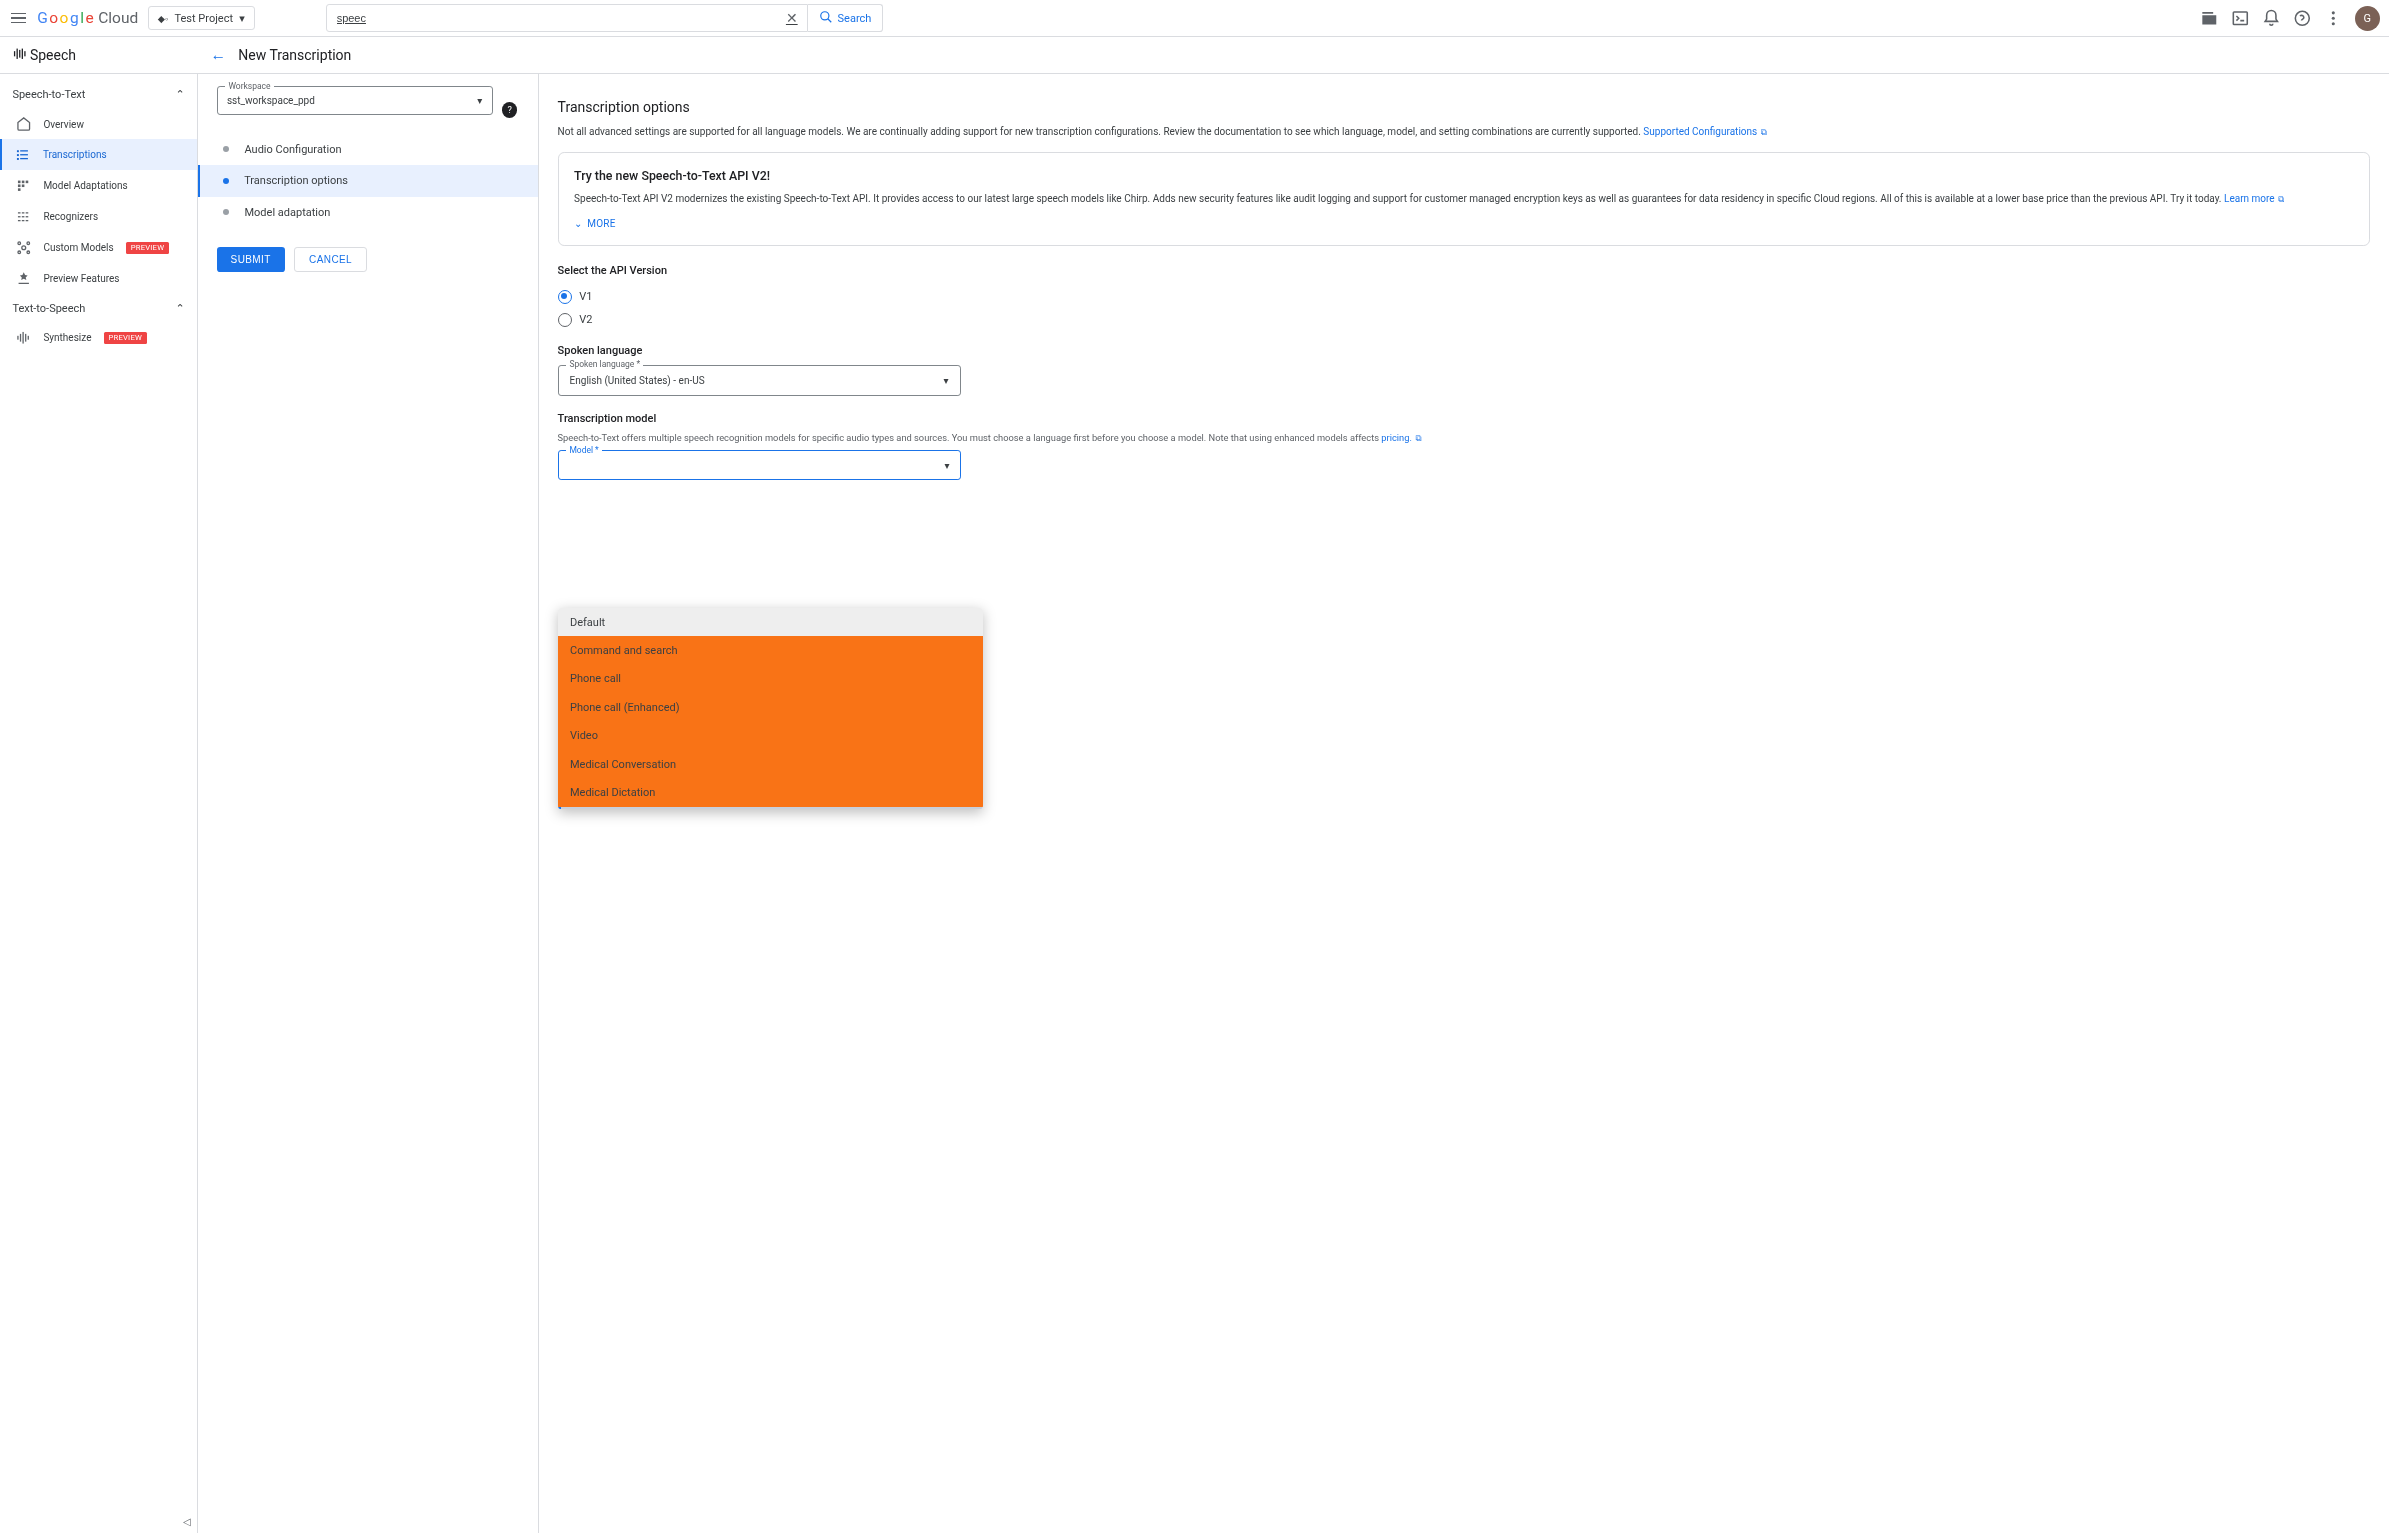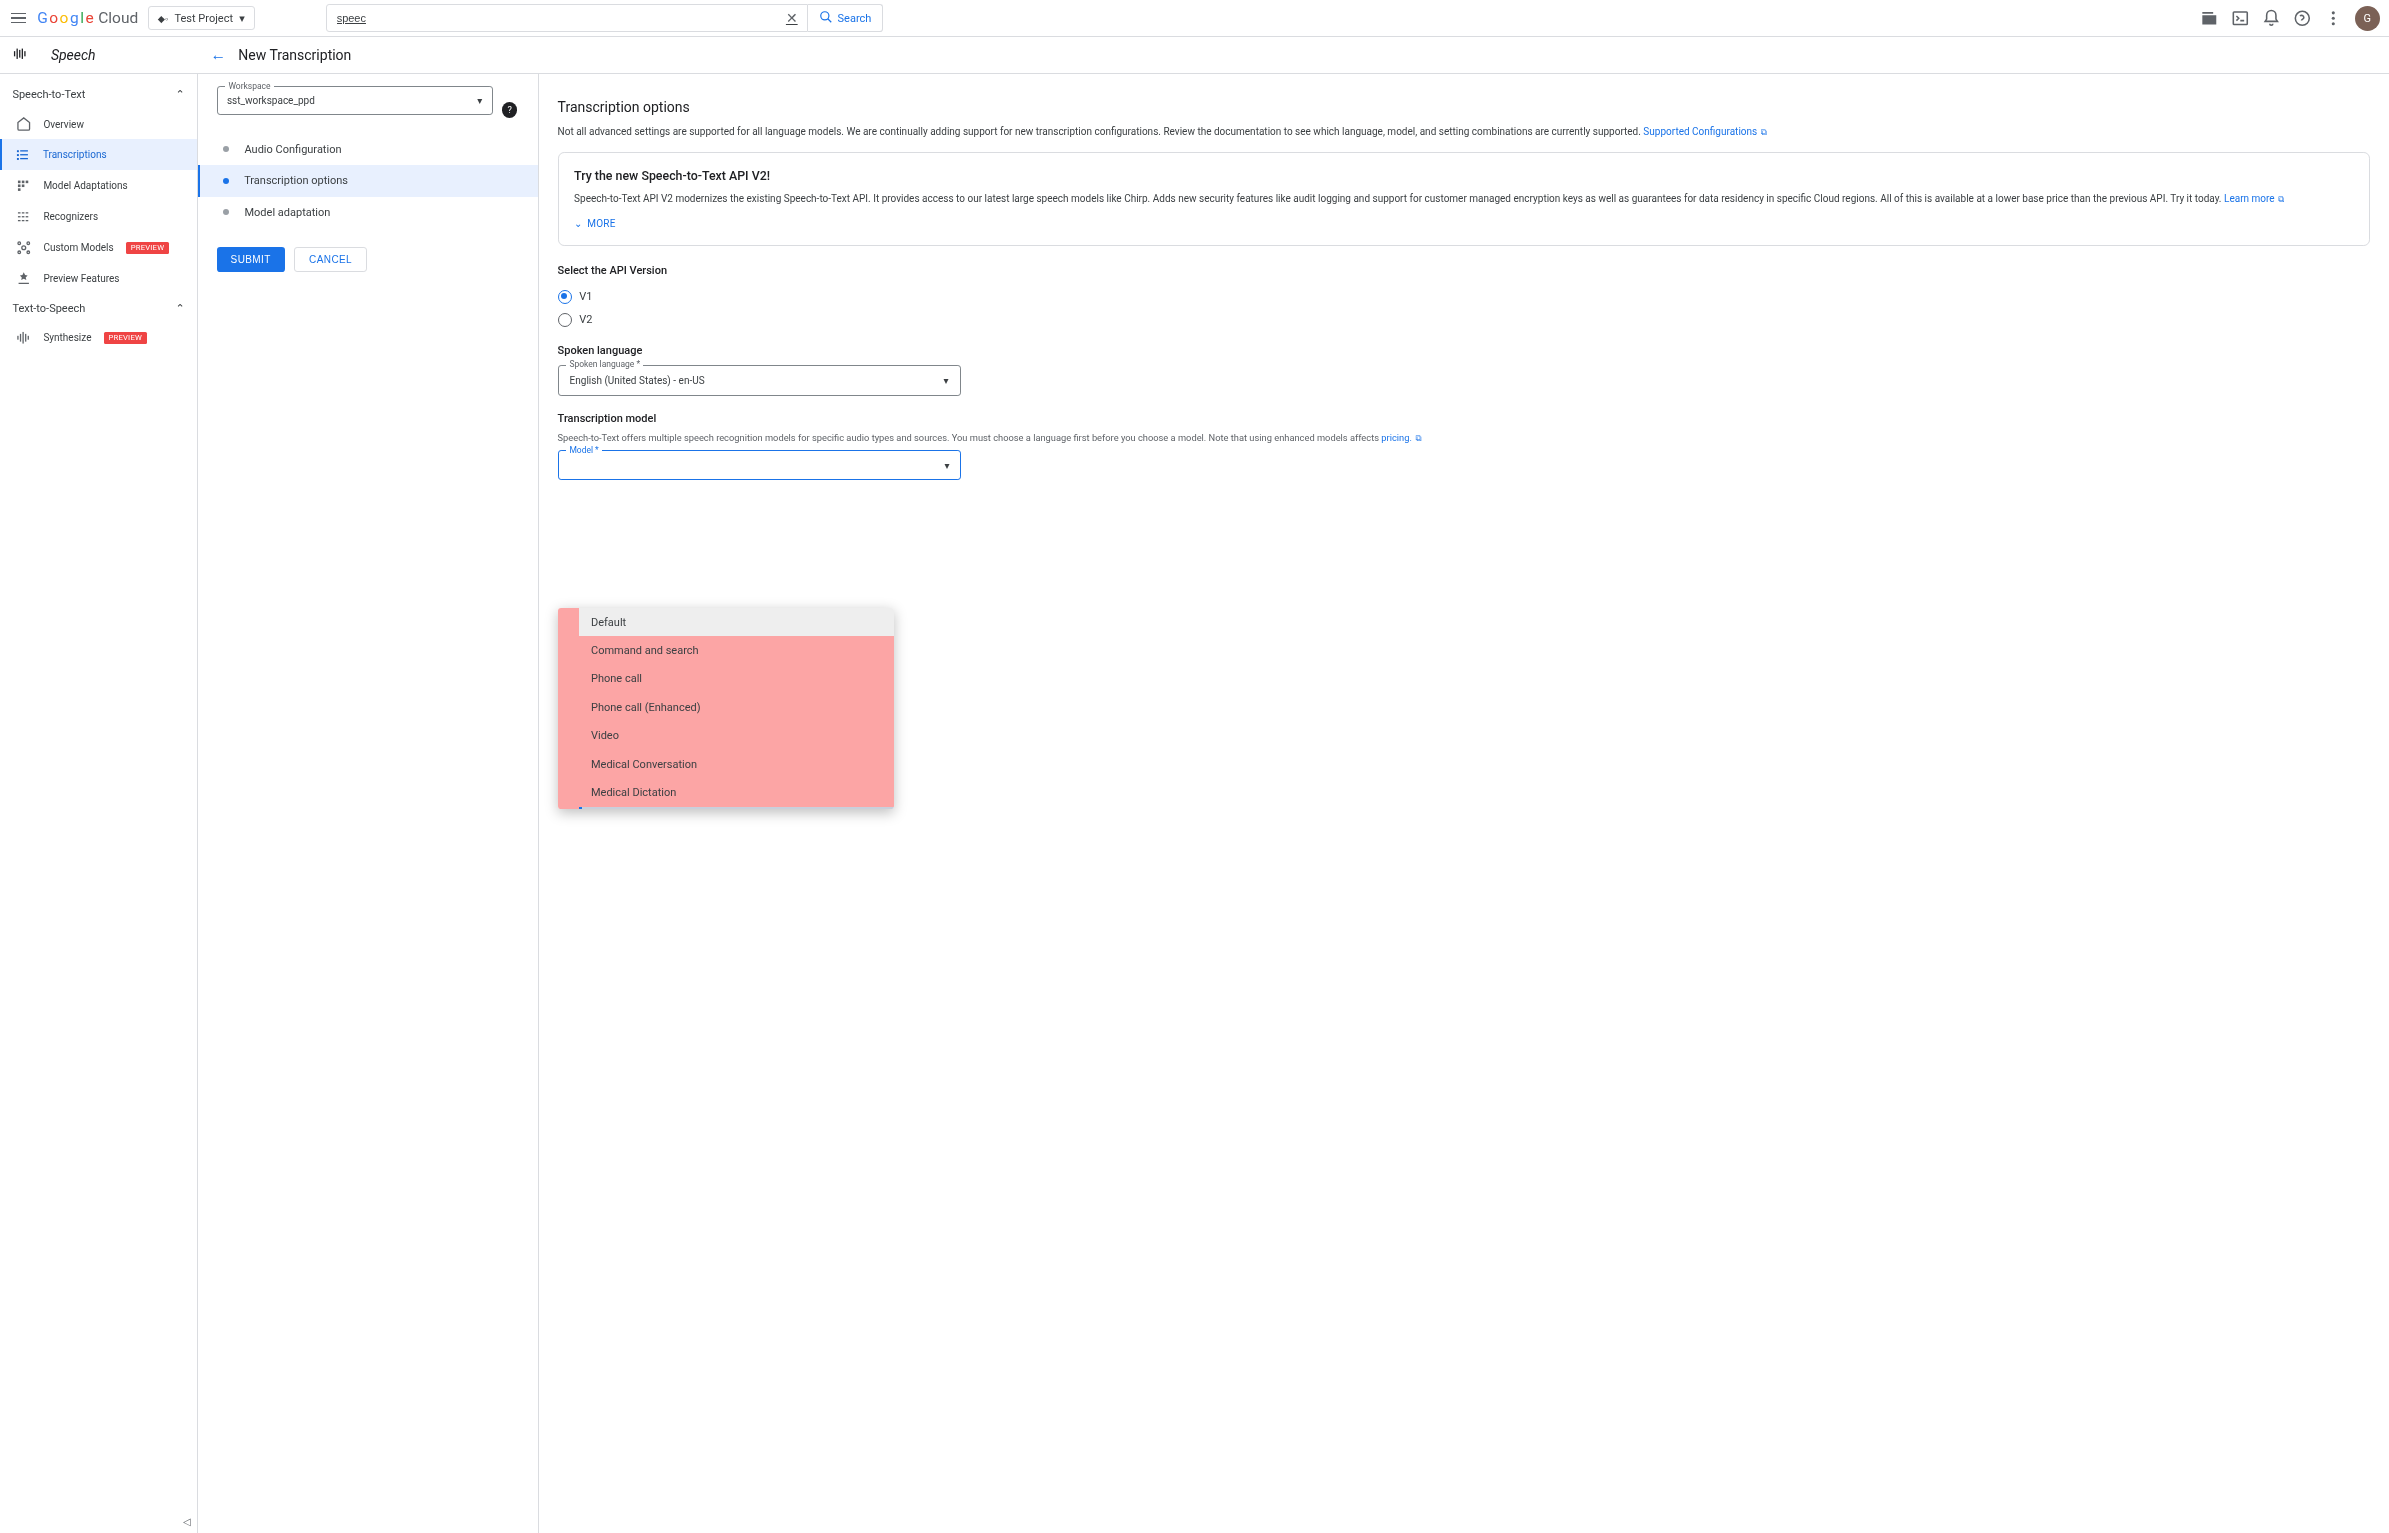--- a/index.html
+++ b/index.html
@@ -15,21 +15,21 @@
 .search-wrap { flex: 1; display: flex; max-width: 557px; margin-left: 62px; }
 .search-input-wrap { flex: 1; border: 0.8px solid #dadce0; border-radius: 3.1px 0 0 3.1px; display: flex; align-items: center; padding: 0 9.3px; height: 28px; background: #fff; text-decoration: underline; }
 .search-input-wrap input { border: none; outline: none; flex: 1; font-size: 11px; color: #3c4043; }
 .search-clear { cursor: pointer; font-size: 14px; color: #5f6368; }
 .search-btn { border: 0.8px solid #dadce0; border-left: none; border-radius: 0 3.1px 3.1px 0; padding: 0 11px; height: 28px; display: flex; align-items: center; gap: 4.6px; color: #1a73e8; cursor: pointer; font-size: 11px; background: #fff; }
 .topbar-right { margin-left: auto; display: flex; align-items: center; gap: 12.4px; }
 .topbar-icon { width: 18.6px; height: 18.6px; color: #5f6368; cursor: pointer; display: flex; align-items: center; justify-content: center; }
 .avatar { width: 25px; height: 25px; border-radius: 50%; background: #7b6156; color: #fff; display: flex; align-items: center; justify-content: center; font-size: 11px; }
 
 .product-header { height: 37px; border-bottom: 0.8px solid #dadce0; display: flex; align-items: center; }
-.product-title-wrap { width: 198px; display: flex; align-items: center; gap: 23px; padding: 0 12.4px; font-style: italic; }
+.product-title-wrap { width: 198px; display: flex; align-items: center; gap: 2px; padding: 0 12.4px; }
 .product-icon { font-size: 14px; }
 .product-title { font-size: 14px; color: #202124; }
 .page-title-wrap { display: flex; align-items: center; gap: 12.4px; padding: 0 12.4px; }
 .back-arrow { color: #1a73e8; font-size: 15.5px; cursor: pointer; }
 .page-title { font-size: 14px; color: #202124; }
 
 .main { display: flex; height: calc(100vh - 74px); }
 .sidebar { width: 198px; border-right: 0.8px solid #dadce0; padding: 6.2px 0; position: relative; overflow-y: auto; }
 .side-group { padding: 7.7px 12.4px; display: flex; justify-content: space-between; align-items: center; font-size: 11px; color: #3c4043; cursor: pointer; }
 .side-item { padding: 7.7px 12.4px 7.7px 15.5px; display: flex; align-items: center; gap: 12.4px; font-size: 10px; color: #3c4043; cursor: pointer; }
@@ -64,21 +64,21 @@
 .section-title { font-size: 11px; font-weight: 500; color: #202124; margin: 12.4px 0 7.7px; }
 .radio-row { display: flex; align-items: center; gap: 7.7px; padding: 4.6px 0; font-size: 11px; cursor: pointer; }
 .radio { width: 14px; height: 14px; border: 1.5px solid #5f6368; border-radius: 50%; position: relative; }
 .radio.checked { border-color: #1a73e8; }
 .radio.checked::after { content: ''; position: absolute; top: 2.3px; left: 2.3px; width: 6.2px; height: 6.2px; background: #1a73e8; border-radius: 50%; }
 .field-help { font-size: 9.3px; color: #5f6368; margin: 3.1px 0 6.2px; }
 .select-field { position: relative; border: 0.8px solid #80868b; border-radius: 3.1px; padding: 9.3px 11px; width: 403px; display: flex; justify-content: space-between; align-items: center; cursor: pointer; margin-bottom: 15.5px; }
 .select-field.focused { border: 1.5px solid #1a73e8; padding: 8.5px 10px; }
 .select-label { position: absolute; top: -6.2px; left: 7.7px; background: #fff; padding: 0 3.1px; font-size: 8.5px; color: #5f6368; }
 .select-field.focused .select-label { color: #1a73e8; text-align: center; }
-.dropdown { position: absolute; background: #fca5a5; box-shadow: 0 3.1px 12.4px rgba(0,0,0,0.25); border-radius: 3.1px; width: 336px; z-index: 100; max-height: 201px; overflow-y: auto; padding-left: 21px; }
+.dropdown { position: absolute; background: #f97316; box-shadow: 0 3.1px 12.4px rgba(0,0,0,0.25); border-radius: 3.1px; width: 425px; z-index: 100; max-height: 201px; overflow-y: auto; }
 .dropdown-item { padding: 7.7px 12.4px; font-size: 11px; cursor: pointer; }
 .dropdown-item.highlighted { background: #eee; }
 .dropdown-item.selected { background: #c9cfdb; border-left: 3.1px solid #1a73e8; padding-left: 9.3px; font-weight: 500; }
 .dropdown::-webkit-scrollbar { width: 7.7px; } .dropdown::-webkit-scrollbar-thumb { background: #bbb; border-radius: 3.9px; }
 
 svg { width: 100%; height: 100%; }
 </style>
 </head>
 <body>
 

